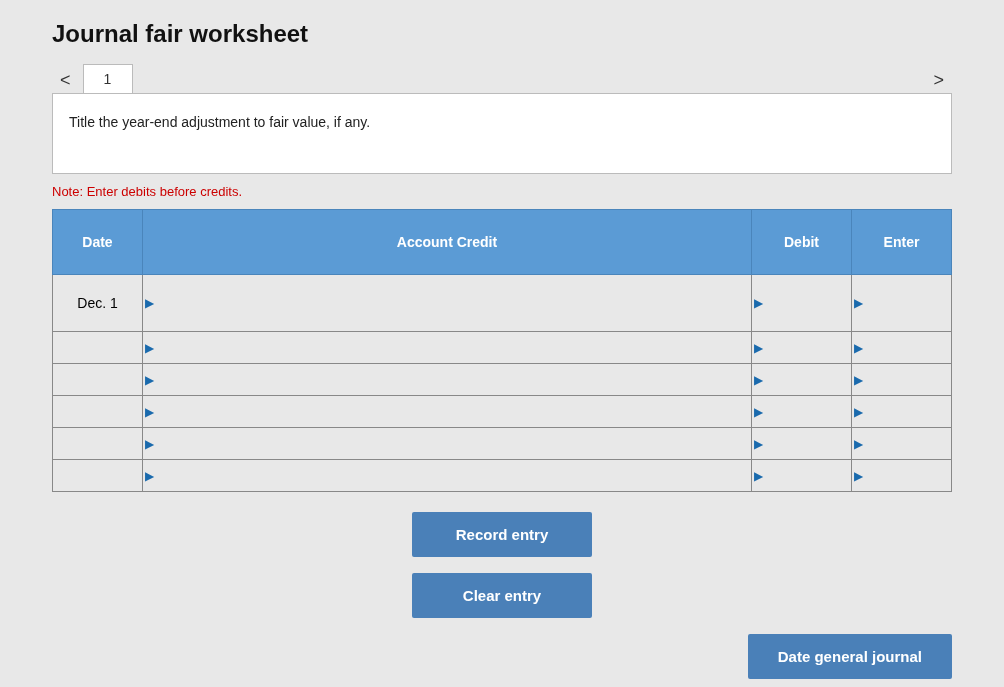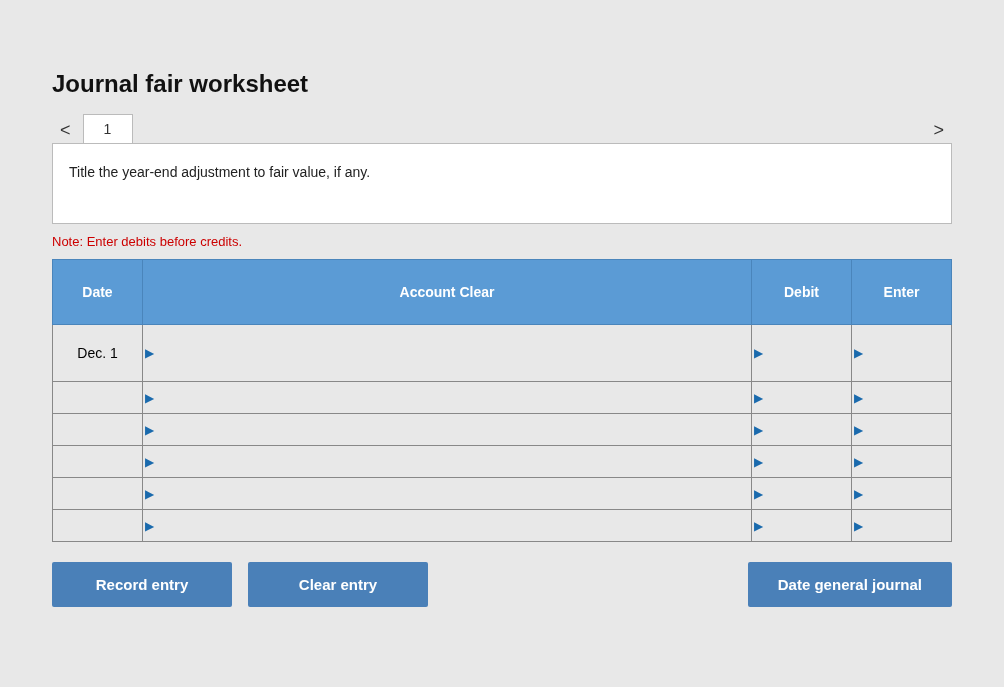--- a/index.html
+++ b/index.html
@@ -125,20 +125,21 @@
       font-size: 12px;
       pointer-events: none;
     }
     .input-with-arrow {
       padding-left: 16px;
     }
     .buttons-row {
       display: flex;
       gap: 16px;
       align-items: center;
+      flex-direction: column;
     }
     .btn {
       background: #4a80b8;
       color: #fff;
       font-weight: bold;
       font-size: 15px;
       border: none;
       padding: 14px 30px;
       cursor: pointer;
       border-radius: 2px;
@@ -164,21 +165,21 @@
   <div class="instruction-box">
     <span>Title the year-end adjustment to fair value, if any.</span>
   </div>
 
   <div class="note-text">Note: Enter debits before credits.</div>
 
   <table class="journal-table">
     <thead>
       <tr>
         <th class="td-date">Date</th>
-        <th class="td-account">Account Clear</th>
+        <th class="td-account">Account Credit</th>
         <th class="td-debit">Debit</th>
         <th class="td-credit">Enter</th>
       </tr>
     </thead>
     <tbody id="table-body">
     <tr>
           <td class="td-date" style="text-align: center; vertical-align: middle; font-size: 14px; padding: 20px;">Dec. 1</td>
           <td class="td-account" style="position: relative;"><span class="arrow-indicator">▶</span><input type="text" class="cell-input input-with-arrow" style=""></td>
           <td class="td-debit" style="position: relative;"><span class="arrow-indicator">▶</span><input type="text" class="cell-input input-with-arrow" style=""></td>
           <td class="td-credit" style="position: relative;"><span class="arrow-indicator">▶</span><input type="text" class="cell-input input-with-arrow" style=""></td>

